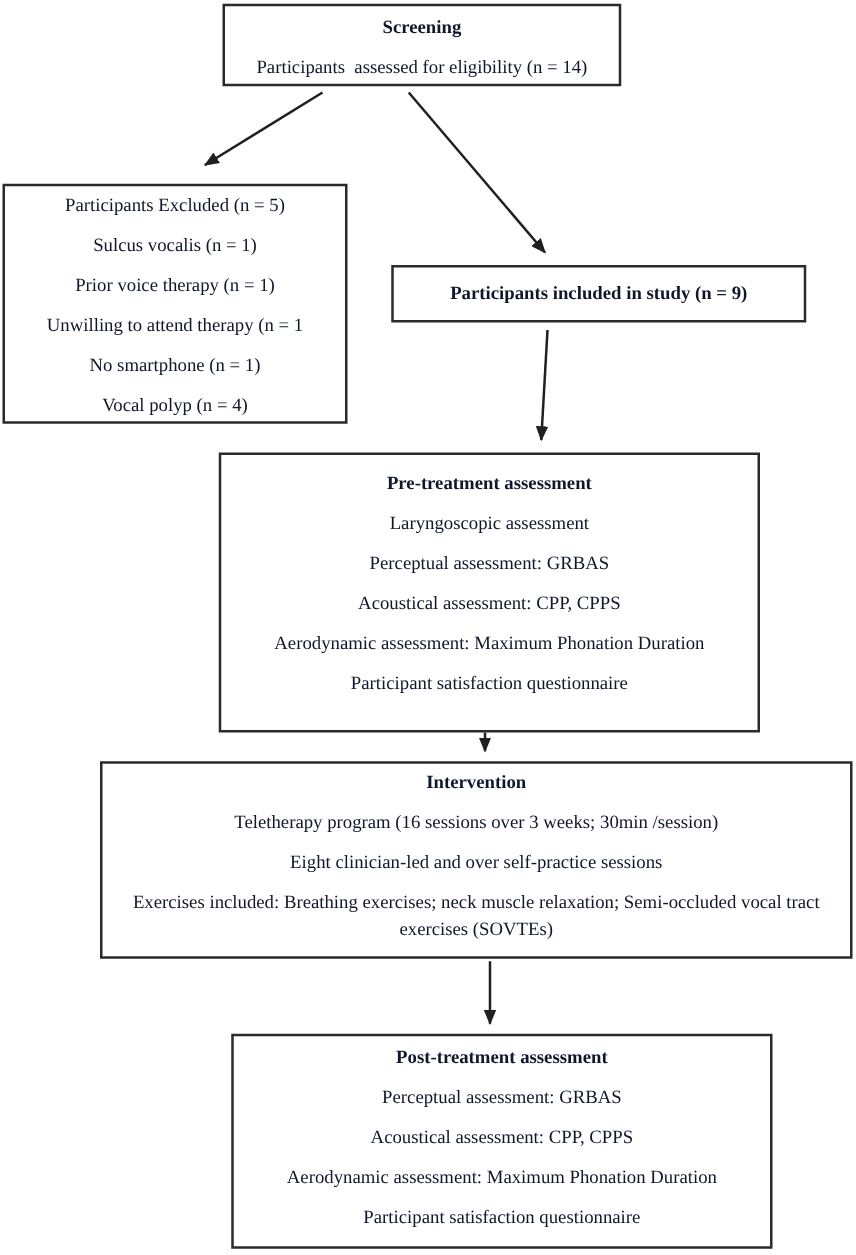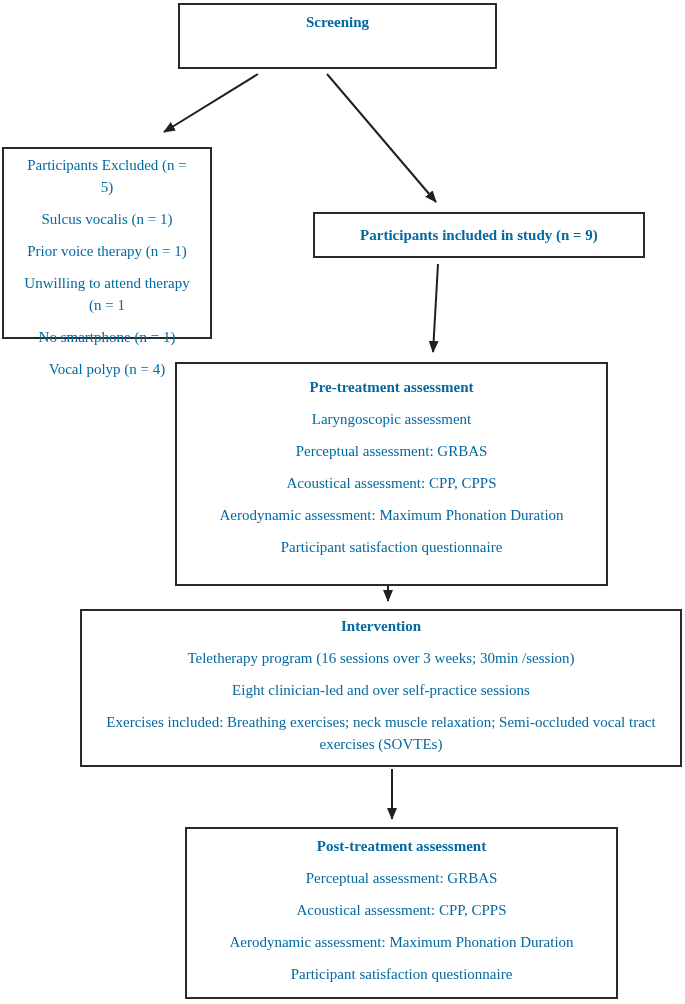--- a/index.html
+++ b/index.html
@@ -6,21 +6,21 @@
     margin: 0;
     padding: 0;
     background: #ffffff;
   }
   .canvas {
     position: relative;
     width: 685px;
     height: 1004px;
     background: #ffffff;
     font-family: "Liberation Serif", "DejaVu Serif", serif;
-    color: #0369a1;
+    color: #0f172a;
     overflow: hidden;
   }
   .arrow-layer {
     position: absolute;
     left: 0; top: 0;
     width: 685px; height: 1004px;
     pointer-events: none;
   }
   .flowbox {
     position: absolute;
@@ -30,21 +30,21 @@
     text-align: center;
     font-size: 15px;
   }
   .flowbox .line, .flowbox .box-title {
     line-height: 22px;
     margin: 0 0 10px 0;
     white-space: pre-wrap;
   }
   .flowbox .box-title { font-weight: bold; }
   .box-screening     { left: 178px; top: 3px;   width: 319px; height: 66px;  padding: 6px 6px 0; }
-  .box-excluded      { left: 2px;   top: 147px; width: 210px; height: 192px; padding: 5px 20px 0; }
+  .box-excluded      { left: 2px;   top: 147px; width: 276px; height: 192px; padding: 5px 20px 0; }
   .box-included      { left: 313px; top: 212px; width: 332px; height: 46px;  padding: 0 6px;
                        display: flex; align-items: center; justify-content: center; }
   .box-included .line { margin: 0; font-weight: bold; }
   .box-pretreatment  { left: 175px; top: 362px; width: 433px; height: 224px; padding: 12px 6px 0; }
   .box-intervention  { left: 80px;  top: 609px; width: 602px; height: 158px; padding: 4px 4px 0; }
   .box-intervention .line { max-width: 588px; margin-left: auto; margin-right: auto; margin-bottom: 10px; }
   .box-posttreatment { left: 185px; top: 827px; width: 433px; height: 172px; padding: 6px 6px 12px; }
 </style>
 </head>
 <body>
@@ -59,20 +59,23 @@
     </defs>
     <line x1="258" y1="74" x2="164" y2="132" stroke="#231f20" stroke-width="2" marker-end="url(#ah)"></line>
     <line x1="327" y1="74" x2="436" y2="202" stroke="#231f20" stroke-width="2" marker-end="url(#ah)"></line>
     <line x1="438" y1="264" x2="433" y2="352" stroke="#231f20" stroke-width="2" marker-end="url(#ah)"></line>
     <line x1="388" y1="551" x2="388" y2="601" stroke="#231f20" stroke-width="2" marker-end="url(#ah)"></line>
     <line x1="392" y1="769" x2="392" y2="819" stroke="#231f20" stroke-width="2" marker-end="url(#ah)"></line>
   </svg>
 
   <div class="flowbox box-screening">
     <div class="box-title">Screening</div>
+    <div>
+        <div class="line">Participants  assessed for eligibility (n = 14)</div>
+      </div>
   </div>
 
   <div class="flowbox box-excluded">
     <div>
         <div class="line">Participants Excluded (n = 5)</div>
         <div class="line">Sulcus vocalis (n = 1)</div>
         <div class="line">Prior voice therapy (n = 1)</div>
         <div class="line">Unwilling to attend therapy (n = 1</div>
         <div class="line">No smartphone (n = 1)</div>
         <div class="line">Vocal polyp (n = 4)</div>

